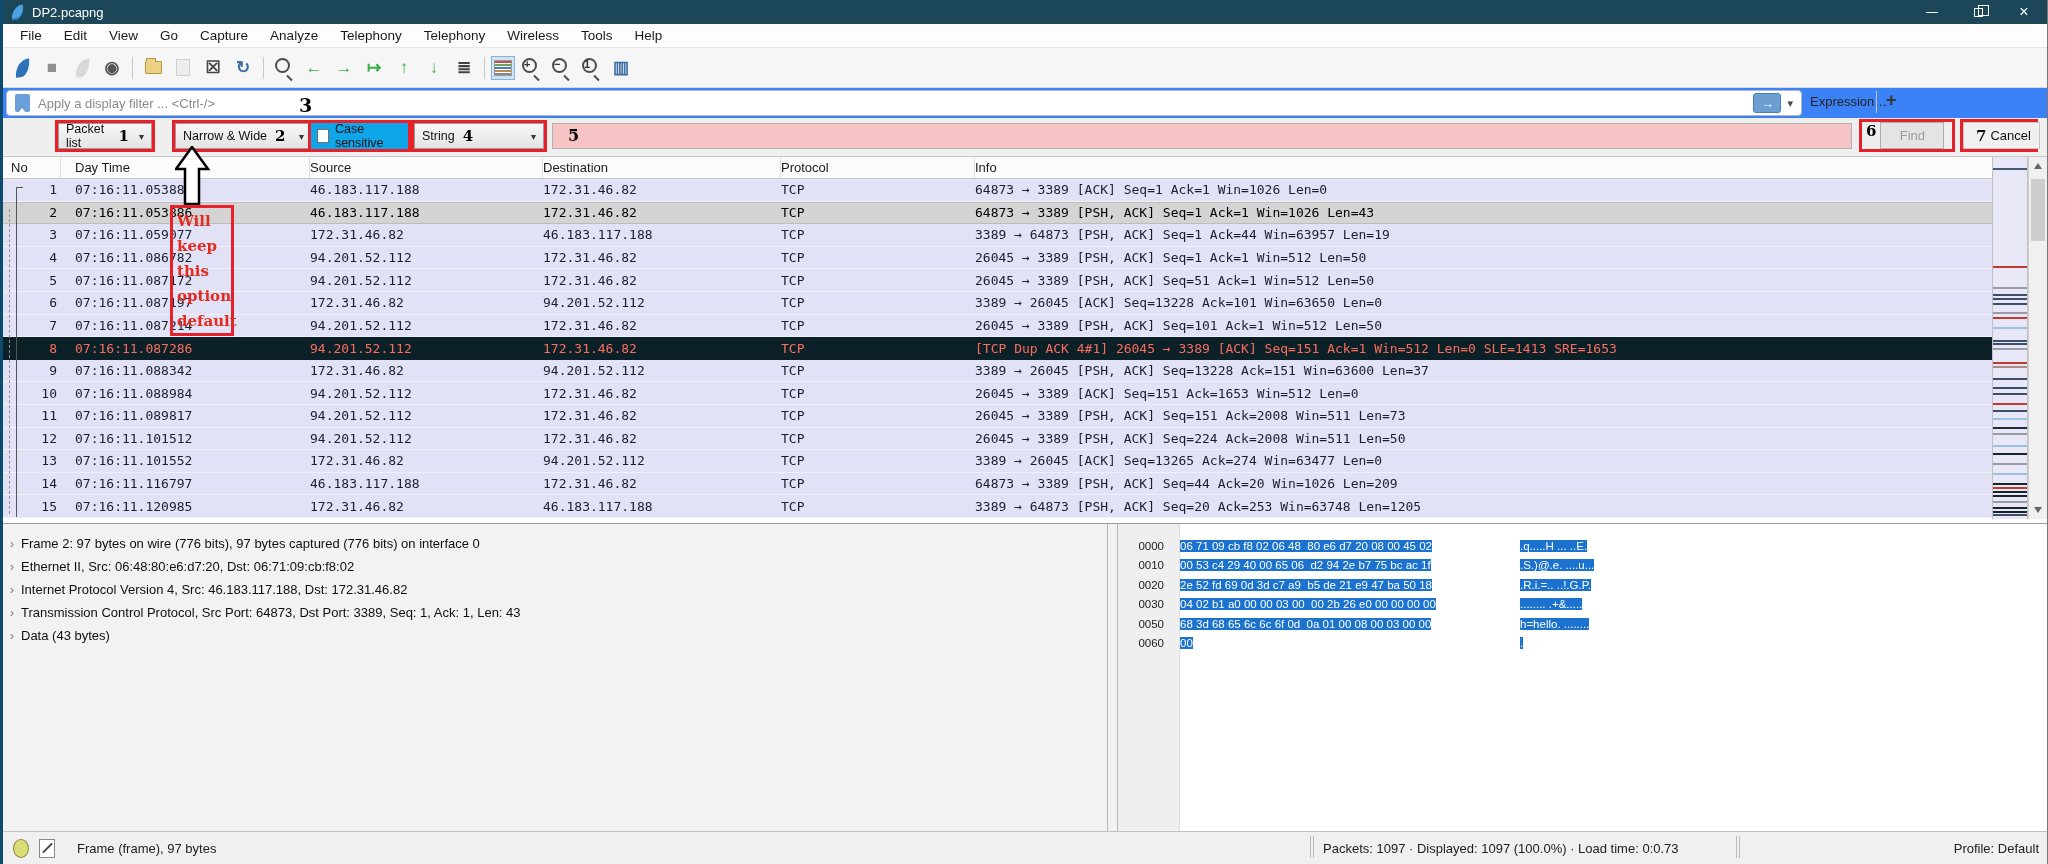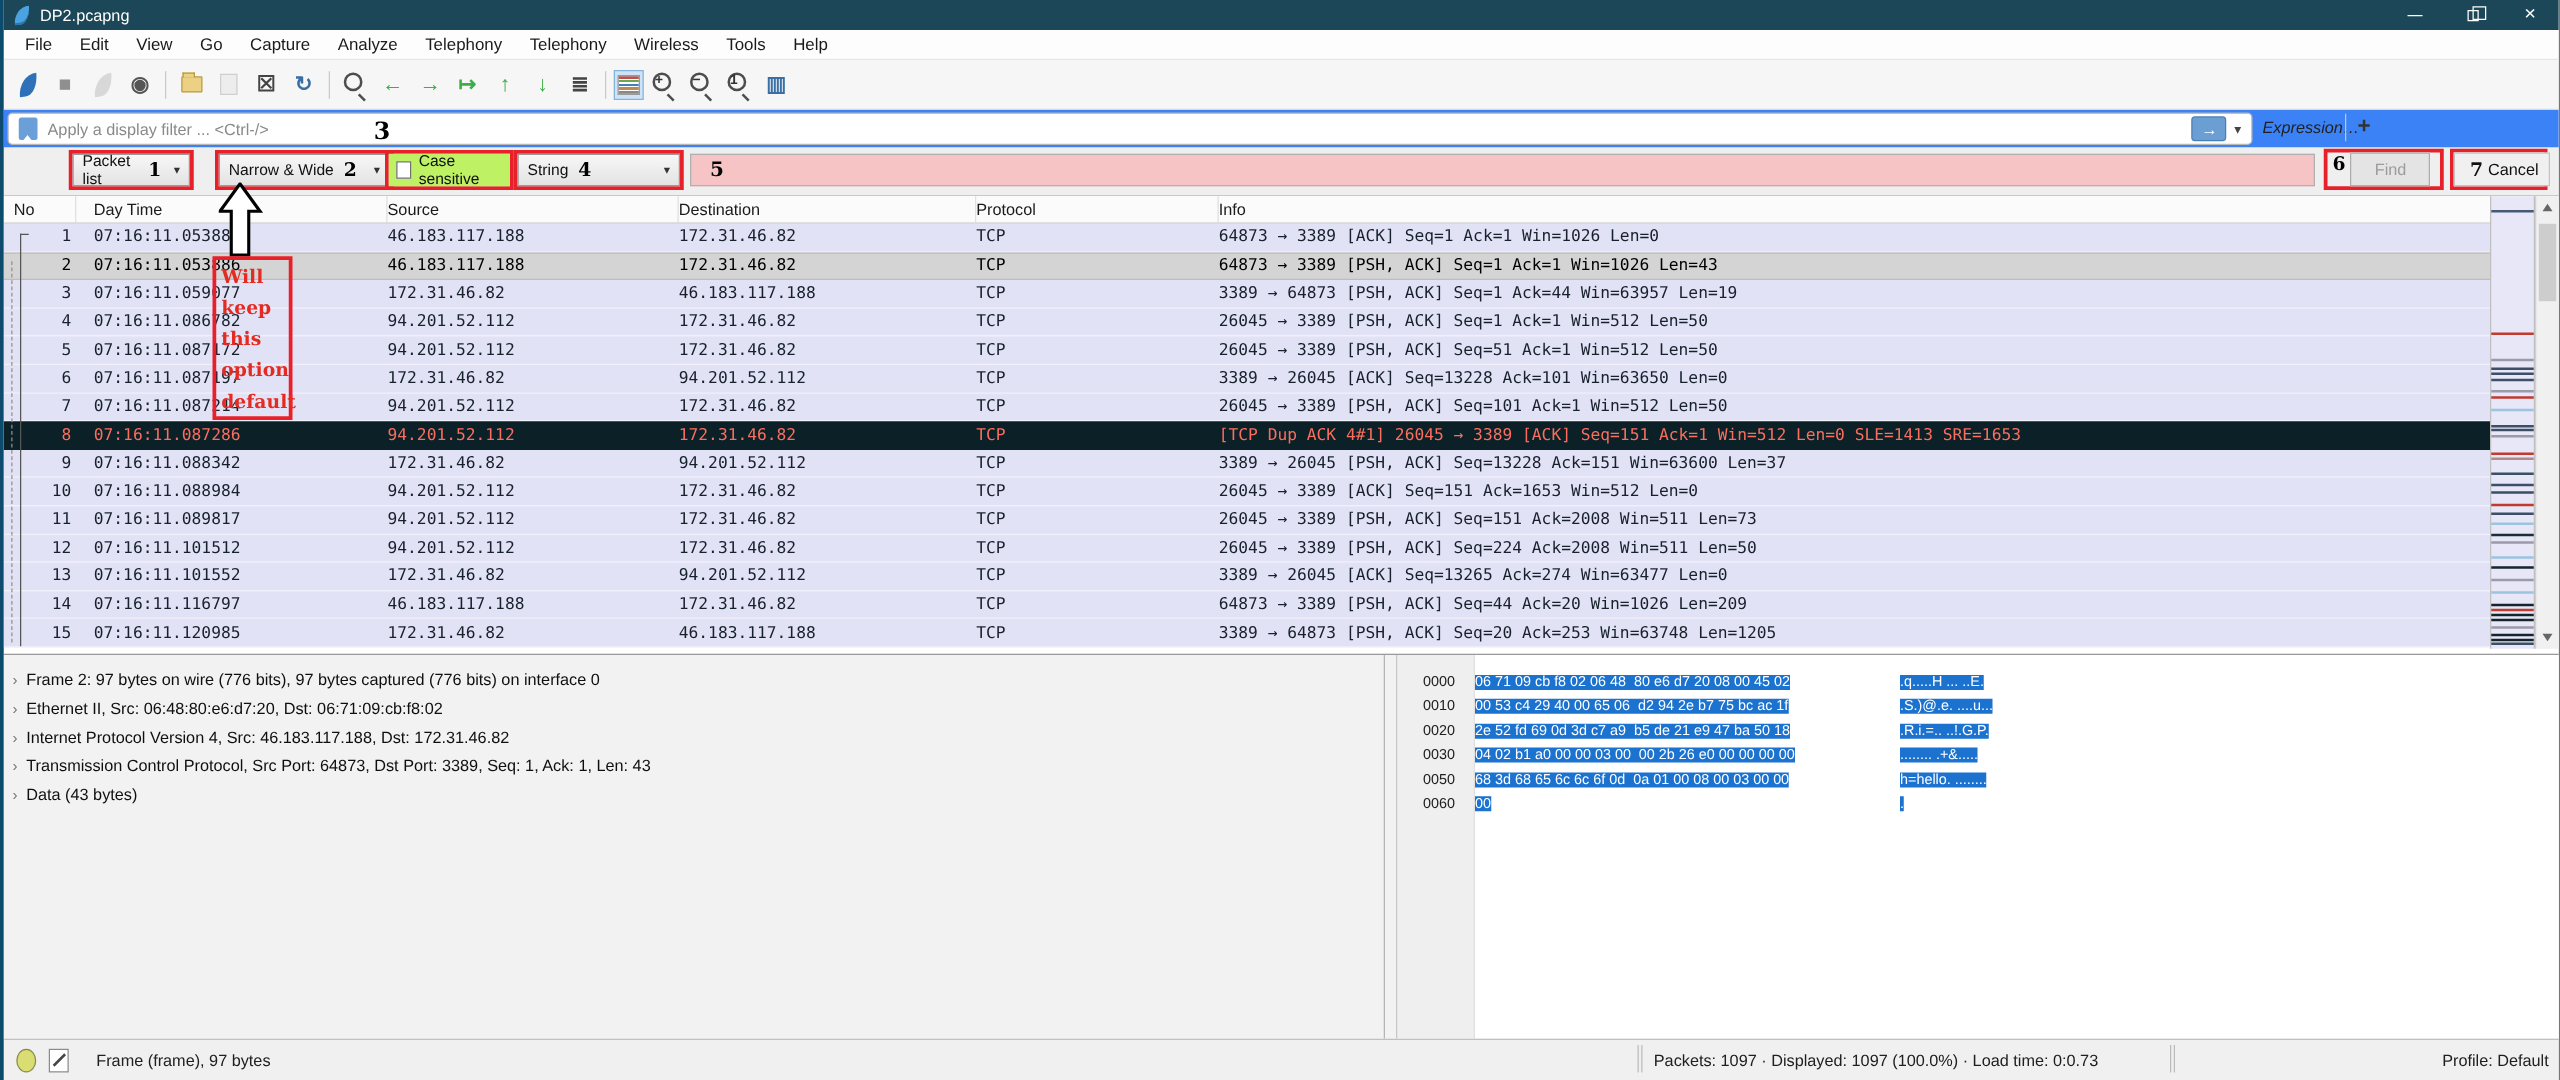--- a/index.html
+++ b/index.html
@@ -41,31 +41,31 @@
 
   
   .filterbar { position:absolute; top:88px; left:0; width:100%; height:30px; background:#3b82f6; }
   .filter-box { position:absolute; left:3px; top:2px; width:1796px; height:26px; background:#fff; border:1px solid #b8b8b8; border-radius:4px; display:flex; align-items:center; }
   .bookmark { width:15px; height:18px; margin:0 8px; background:#6a9fd8; border-radius:2px; position:relative; }
   .bookmark::after { content:""; position:absolute; bottom:-1px; left:3px; border-left:4px solid transparent; border-right:4px solid transparent; border-bottom:5px solid #fff; }
   .filter-input { flex:1; border:none; outline:none; font-size:13px; color:#333; background:transparent; font-family:"Liberation Sans",sans-serif; }
   .filter-input::placeholder { color:#8a8a8a; }
   .apply-btn { width:28px; height:20px; background:#6b9fd4; border:1px solid #4a7fb5; border-radius:3px; color:#fff; font-size:13px; font-weight:bold; display:flex; align-items:center; justify-content:center; margin-right:6px; }
   .filter-caret { color:#444; font-size:11px; margin-right:8px; }
-  .expression-label { position:absolute; left:1807px; top:6px; font-size:13px; color:#222;font-style:italic; }
+  .expression-label { position:absolute; left:1807px; top:6px; font-size:13px; color:#222; }
   .fb-sep { position:absolute; left:1873px; top:3px; width:1px; height:22px; background:#c4c4c4; }
   .plus-btn { position:absolute; left:1883px; top:2px; font-size:18px; font-weight:bold; color:#333; }
 
   
   .findbar { position:absolute; top:118px; left:0; width:100%; height:39px; background:#efefef; border-bottom:1px solid #c8c8c8; }
   .red-box { position:absolute; border:3px solid #e8202a; display:flex; align-items:center; }
   .combo { height:26px; background:linear-gradient(#f7f7f7,#e3e3e3); border:1px solid #9a9a9a; display:flex; align-items:center; padding:0 7px; font-size:12.5px; color:#111; width:100%; }
   .combo .num, .anno-num { font-weight:bold; font-size:15px; color:#000; margin:0 4px 0 8px; font-family:"DejaVu Serif", serif; }
   .combo .caret { margin-left:auto; font-size:10px; color:#333; padding-left:6px; }
-  .checkline { display:flex; align-items:center; gap:6px; padding:0 6px; height:26px; width:100%; background:#bef264; font-size:12.5px; color:#111; }
+  .checkline { display:flex; align-items:center; gap:6px; padding:0 6px; height:26px; width:100%; background:#0ea5e9; font-size:12.5px; color:#111; }
   .checkbox { width:14px; height:14px; background:#fff; border:1px solid #707070; }
   .pink-wrap { position:absolute; left:549px; top:5px; }
   .pink-input { width:1300px; height:26px; background:#f6c4c4; border:1px solid #b0b0b0; outline:none; padding-left:40px; font-size:13px; }
   .num5 { position:absolute; left:16px; top:3px; font-weight:bold; font-size:16px; font-family:"DejaVu Serif",serif; }
   .find-btn { width:64px; height:27px; background:#e4e4e4; border:1px solid #adadad; color:#9b9b9b; font-size:13px; display:flex; align-items:center; justify-content:center; }
   .cancel-btn { height:27px; background:#f0f0f0; border:1px solid #c4c4c4; color:#111; font-size:13px; display:flex; align-items:center; justify-content:center; padding:0 8px; }
 
   
   .plist { position:absolute; top:157px; left:0; width:100%; height:366px; background:#fff; }
   .phead { display:flex; height:22px; background:#fbfbfb; border-bottom:1px solid #c8c8c8; font-size:13px; color:#1a1a1a; align-items:center; width:1993px; }

